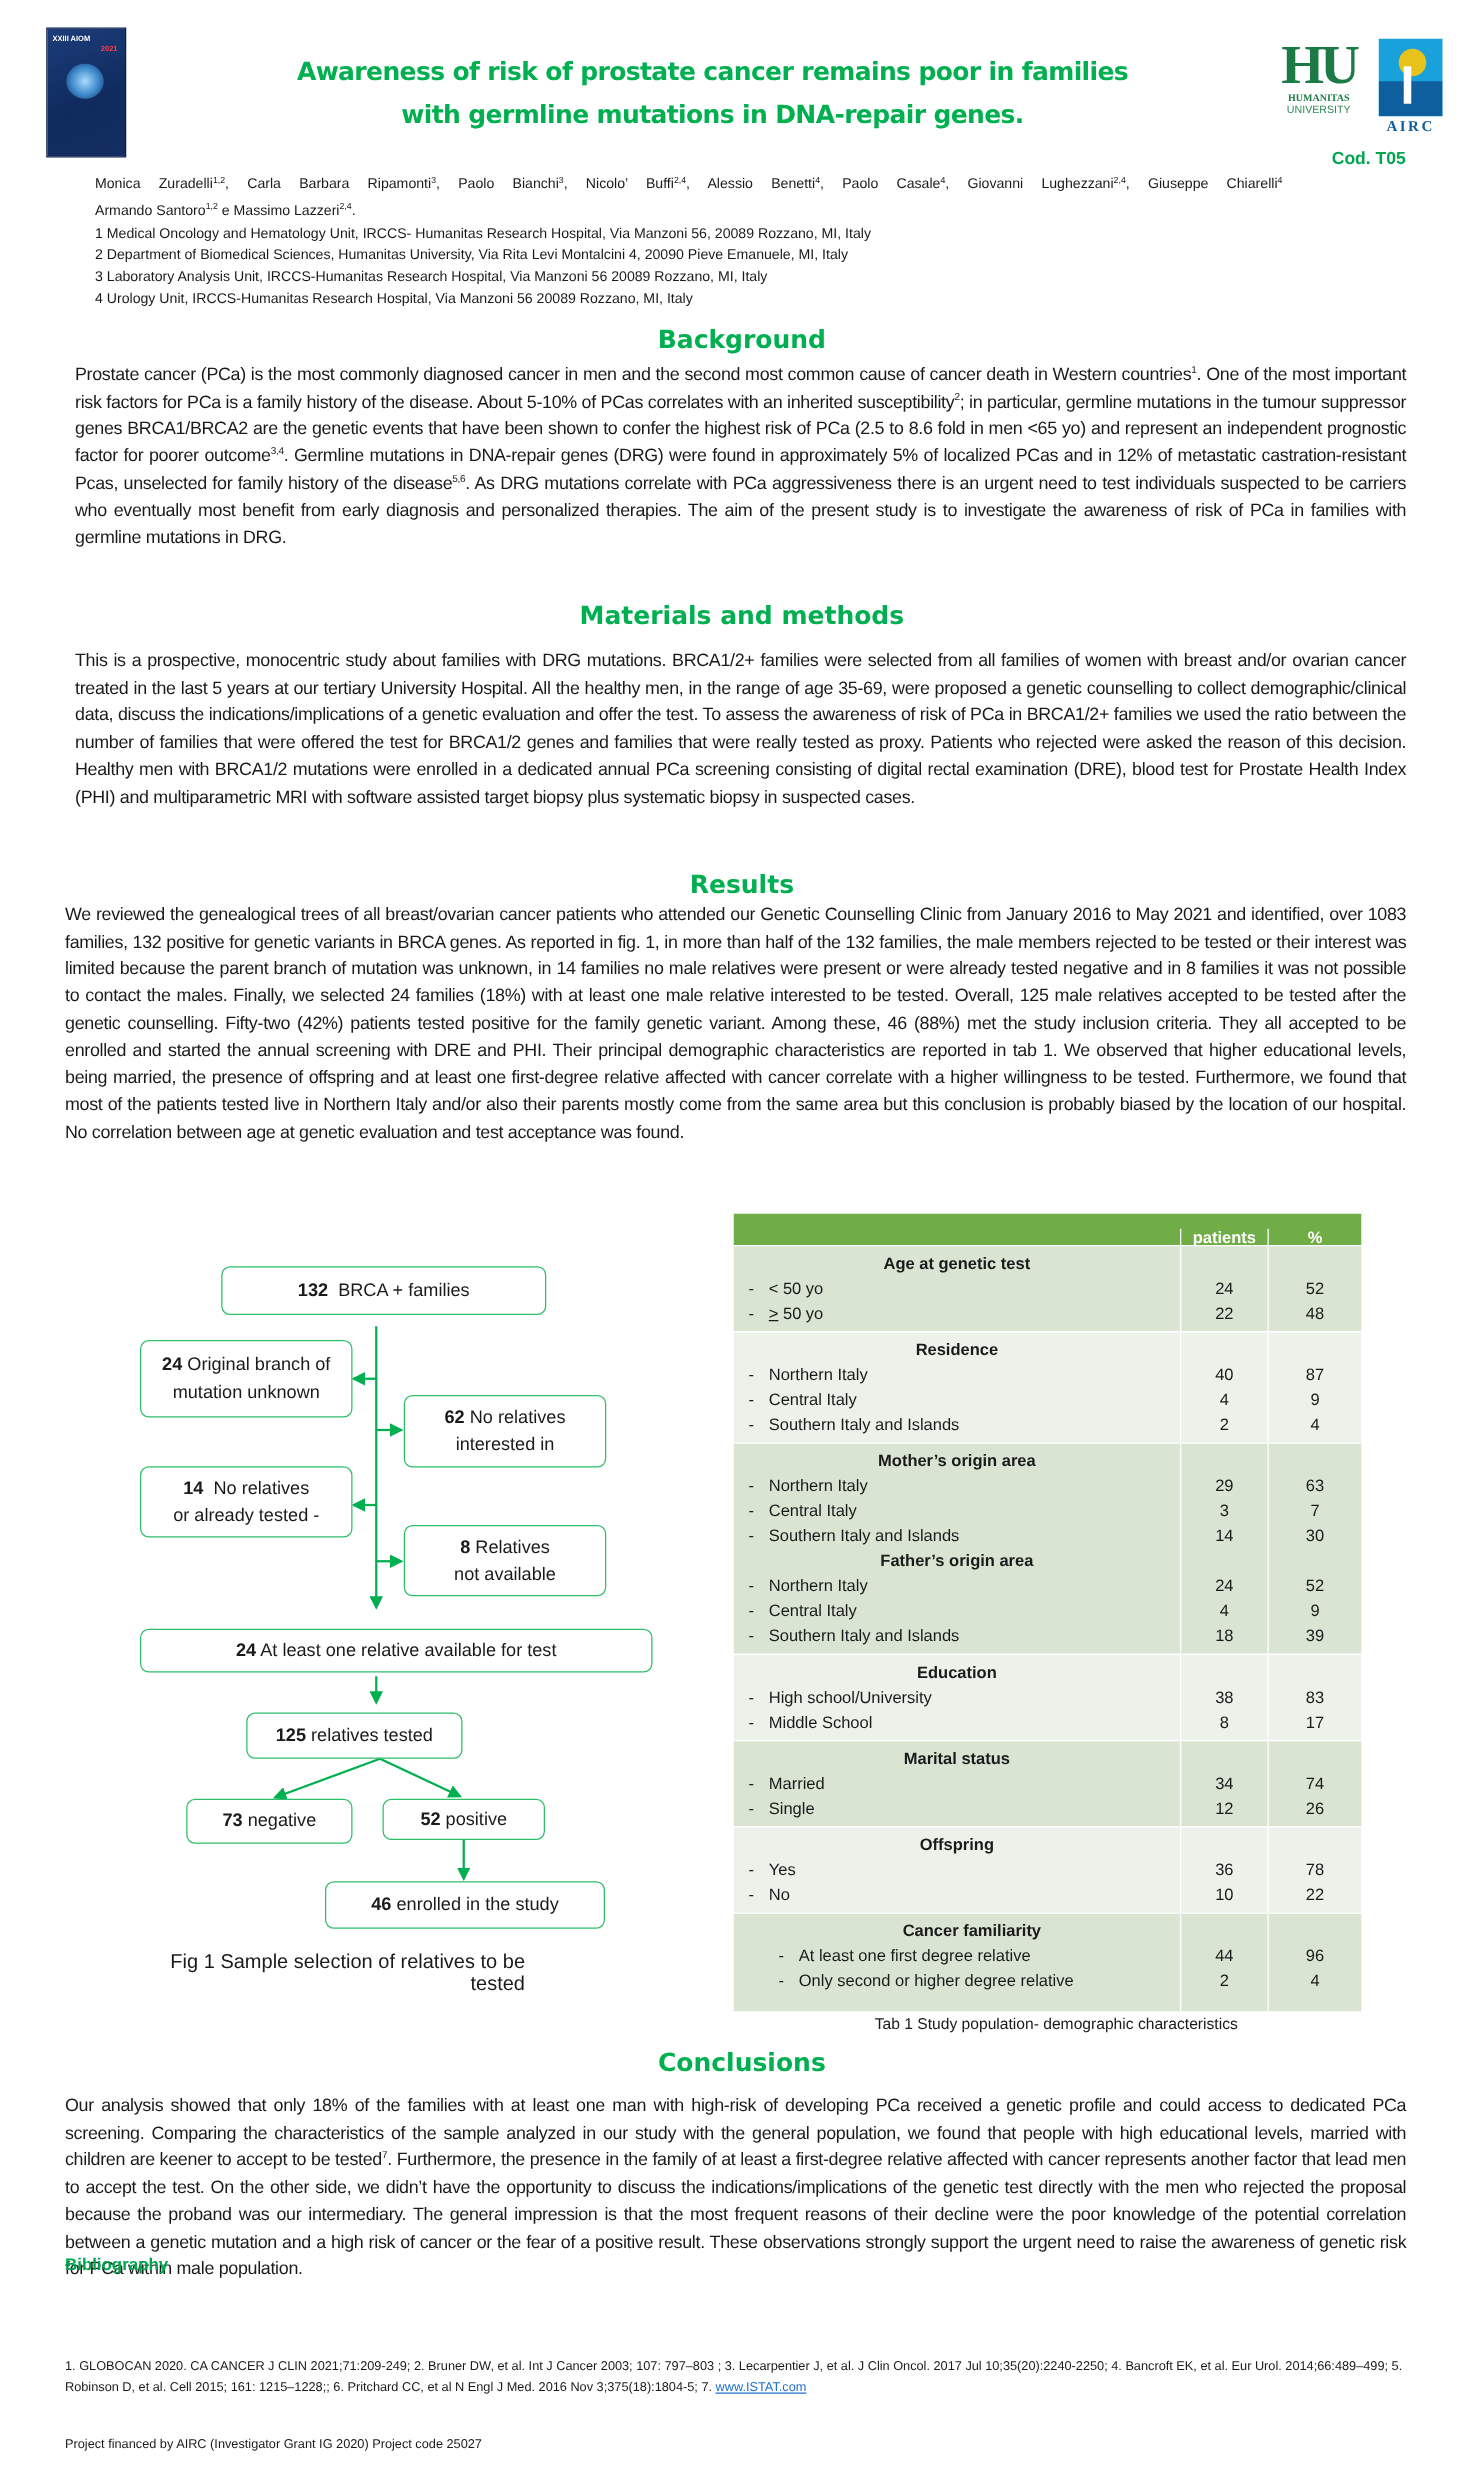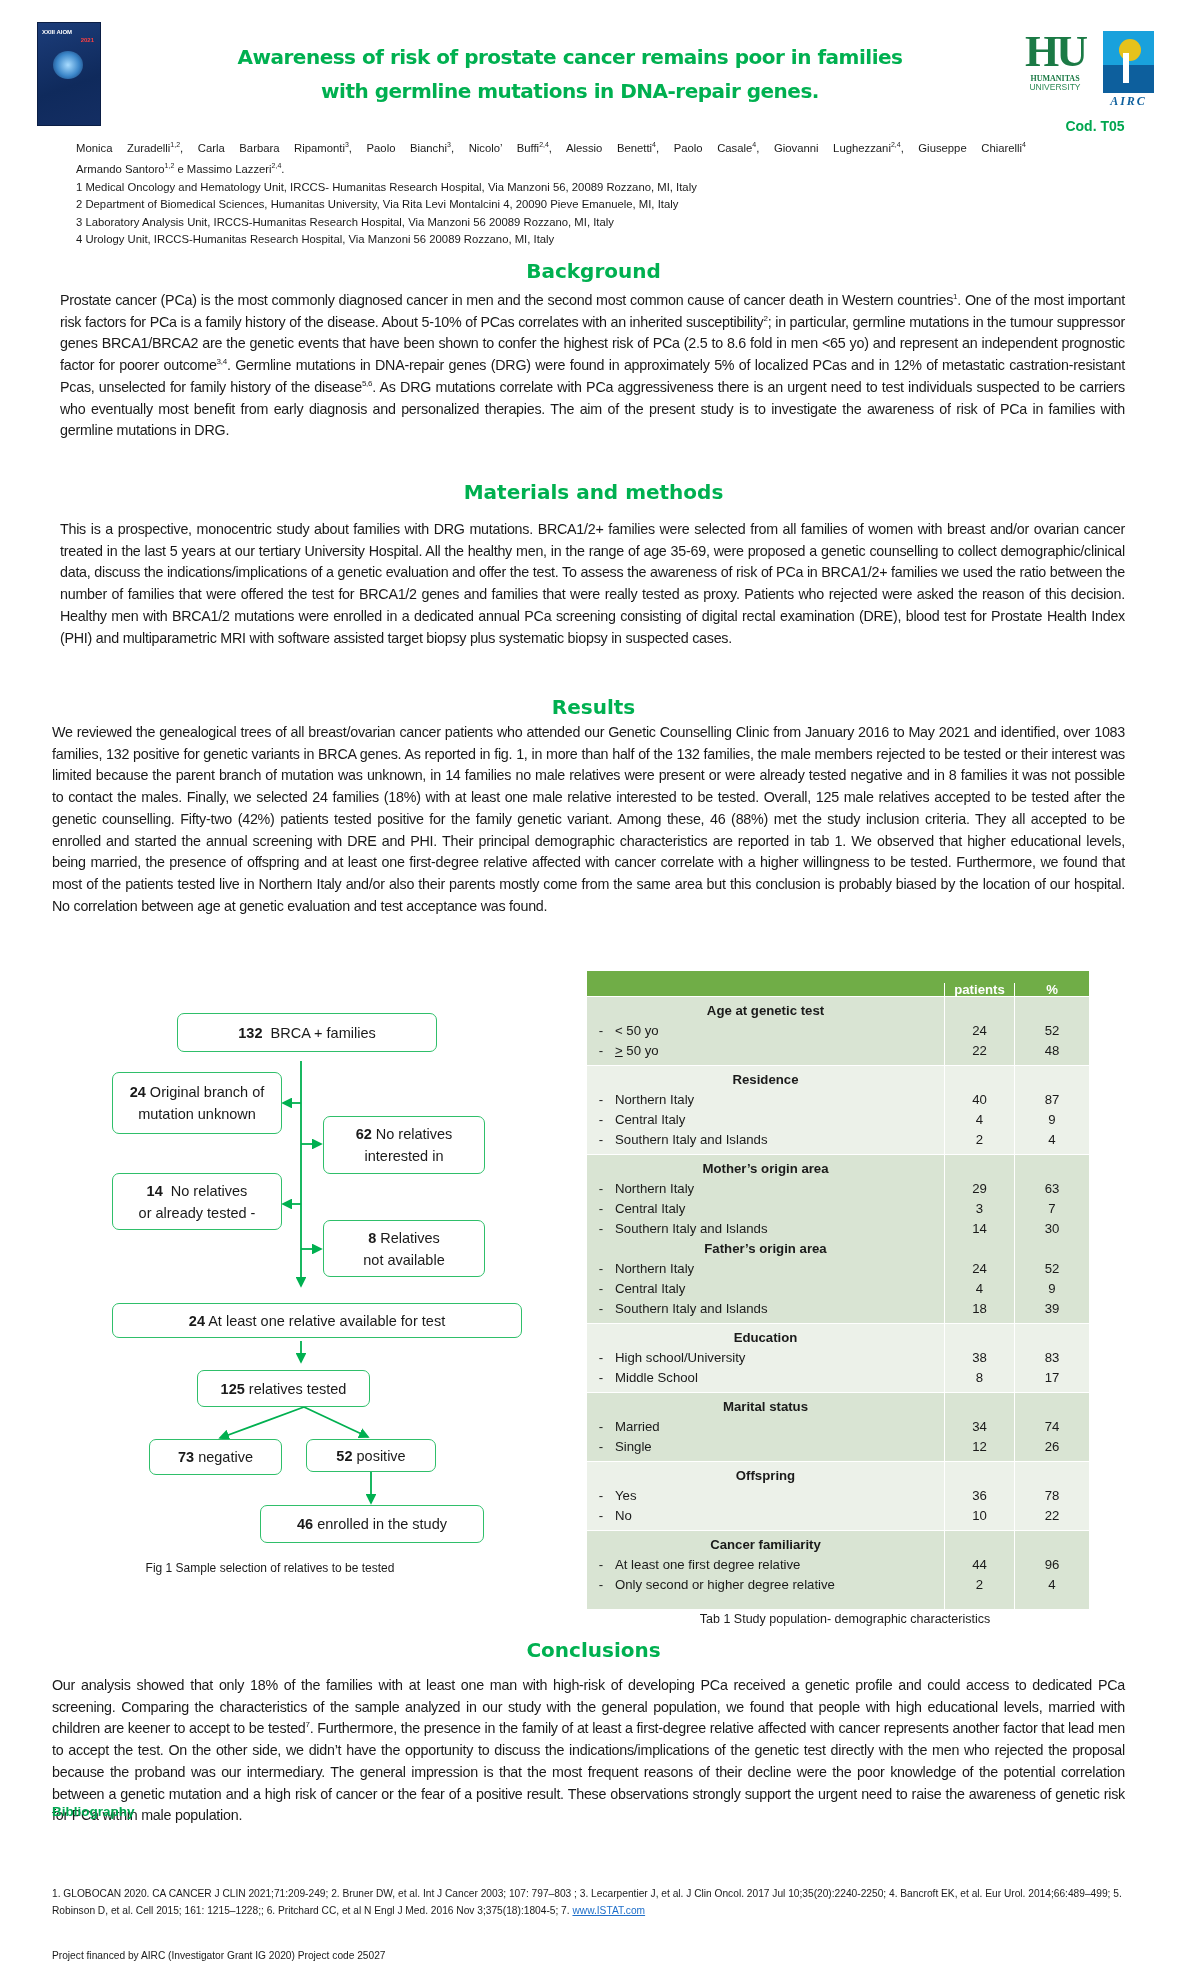--- a/index.html
+++ b/index.html
@@ -17,35 +17,35 @@
   .cover .yr { position:absolute; right:6px; top:14px; font-size:6px; color:#ff4040; font-weight:bold; }
   .logo-hu { left: 1024px; top: 30px; width: 62px; height: 70px; color:#1b7a45; text-align:center; }
   .logo-hu .big { font-family: "Liberation Serif", serif; font-size: 44px; line-height: 44px; font-weight: bold; letter-spacing:-3px; }
   .logo-hu .sm1 { font-family: "Liberation Serif", serif; font-size: 8px; font-weight:bold; line-height:9px; }
   .logo-hu .sm2 { font-size: 8.5px; line-height:9px; color:#2d8a55; }
   .logo-airc { left: 1103px; top: 31px; width: 51px; height: 62px; background:#19a1dc; overflow:hidden; }
   .logo-airc .sun { position:absolute; left:16px; top:8px; width:22px; height:22px; border-radius:50%; background:#e6c21b; }
   .logo-airc .sea { position:absolute; left:0; top:34px; width:51px; height:28px; background:#0d5f9d; }
   .logo-airc .scope { position:absolute; left:20px; top:22px; width:6px; height:30px; background:#fff; }
   .airc-text { left: 1103px; top: 94px; width: 51px; text-align:center; font-family:"Liberation Serif",serif;
-               font-weight:bold; font-size:12px; color:#0d5f9d; letter-spacing:2px;font-style:italic; }
+               font-weight:bold; font-size:12px; color:#0d5f9d; letter-spacing:2px; }
   .cod { left: 1040px; top: 118px; width: 110px; text-align: center; font-weight: bold; font-size: 14px; color:#00a64f; }
   .authors { left: 76px; top: 136px; width: 950px; font-size: 11.3px; line-height: 17.5px; }
   .authors sup { font-size: 7px; }
   .section-h { left: 0; width: 1187px; text-align: center; font-family:"DejaVu Sans",sans-serif; font-weight: bold; font-size: 20px; color: #00b050; }
   .para { font-family: "Liberation Sans Narrow","Liberation Sans",sans-serif; font-size: 14.3px; line-height: 21.7px;
           text-align: justify; letter-spacing: -0.25px; }
   .para sup { font-size: 8px; line-height: 0; }
   
   .fc-box { position:absolute; border: 1.5px solid #2fbf6a; border-radius: 7px; background:#fff;
             text-align:center; font-size: 14.5px; line-height: 22px; box-sizing: border-box;
             display:flex; align-items:center; justify-content:center; flex-direction:column; }
   .fc-box b { font-weight: bold; }
   svg.fc { position:absolute; left:0; top:0; }
-  .fig-cap { left: 120px; top: 1561px; width: 300px; text-align:center; font-size: 12px; }
+  .fig-cap { left: 120px; top: 1561px; width: 300px; text-align:right; font-size: 16px; }
   
   .tbl { position:absolute; left: 587px; top: 971px; width: 502px; font-size: 13.2px; }
   .tbl .hdr { display:flex; height: 25px; background:#70ad47; color:#fff; font-weight:bold; }
   .tbl .hdr div { box-sizing:border-box; display:flex; align-items:center; justify-content:center;margin-top:12px; }
   .c1 { width: 357px; }
   .c2 { width: 70px; border-left: 1px solid #fff; }
   .c3 { width: 75px; border-left: 1px solid #fff; }
   .grp { display:flex; border-top: 1.5px solid #fff; }
   .grp.dark { background:#d9e4d3; }
   .grp.light { background:#ecf1e9; }
@@ -281,21 +281,21 @@
           <div class="line">36</div>
           <div class="line">10</div>
         </div>
         <div class="col c3">
           <div class="line"></div>
           <div class="line">78</div>
           <div class="line">22</div>
         </div>
       </div>
       <div class="grp dark">
-        <div class="col c1" style="padding-bottom: 14px;">
+        <div class="col c1" style="padding-bottom: 14px; padding-left: 24px;">
           <div class="line head">Cancer familiarity</div>
           <div class="line"><span class="dash">-</span><span>At least one first degree relative</span></div>
           <div class="line"><span class="dash">-</span><span>Only second or higher degree relative</span></div>
         </div>
         <div class="col c2" style="padding-bottom: 14px;">
           <div class="line"></div>
           <div class="line">44</div>
           <div class="line">2</div>
         </div>
         <div class="col c3" style="padding-bottom: 14px;">

